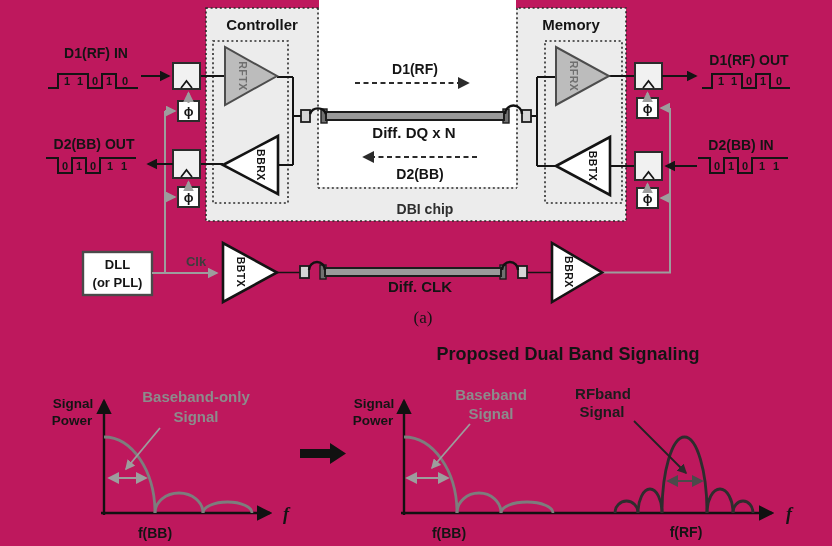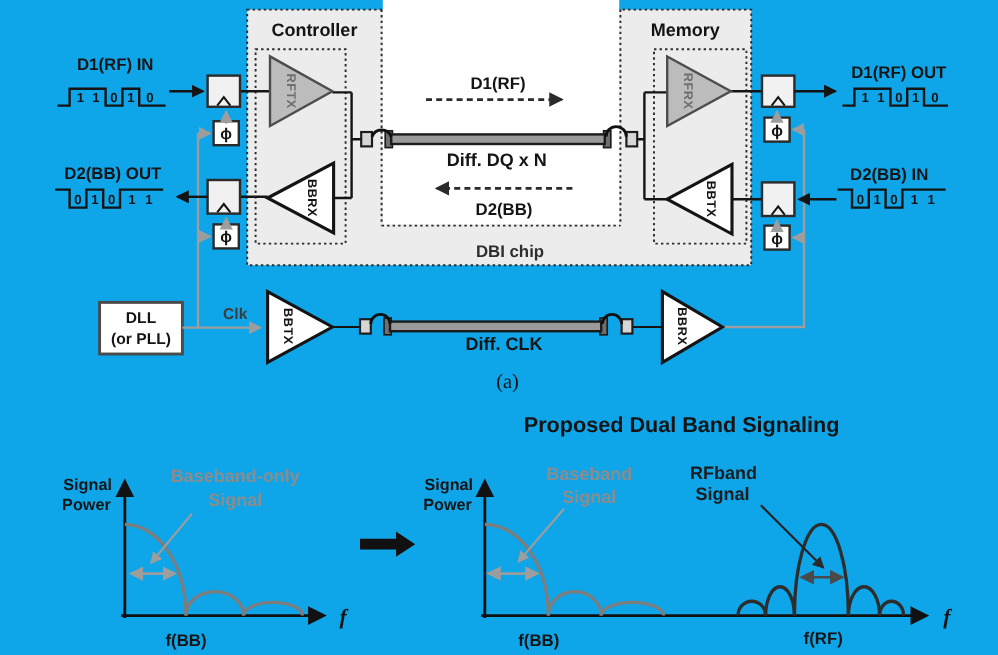--- a/index.html
+++ b/index.html
@@ -1,16 +1,16 @@
 <!DOCTYPE html>
 <html><head>
 <meta charset="utf-8">
 <style>
   html,body{margin:0;padding:0;background:#fff;}
-  .stage{position:relative;width:832px;height:546px;background:#0ea5e9;overflow:hidden;}
+  .stage{position:relative;width:832px;height:546px;background:#be185d;overflow:hidden;}
   svg{display:block;}
   text{font-family:"Liberation Sans","DejaVu Sans",sans-serif;fill:#141414;}
   .h15{font-size:15px;font-weight:bold;}
   .h14{font-size:14px;font-weight:bold;}
   .h13{font-size:13px;font-weight:bold;}
   .h18{font-size:18px;font-weight:bold;}
   .bits{font-size:11px;font-weight:bold;}
   .phi-t{font-size:13px;font-weight:bold;}
   .amp-t{font-size:10.5px;font-weight:bold;letter-spacing:.5px;}
   .amp-t-gray{fill:#6f6f6f;}

